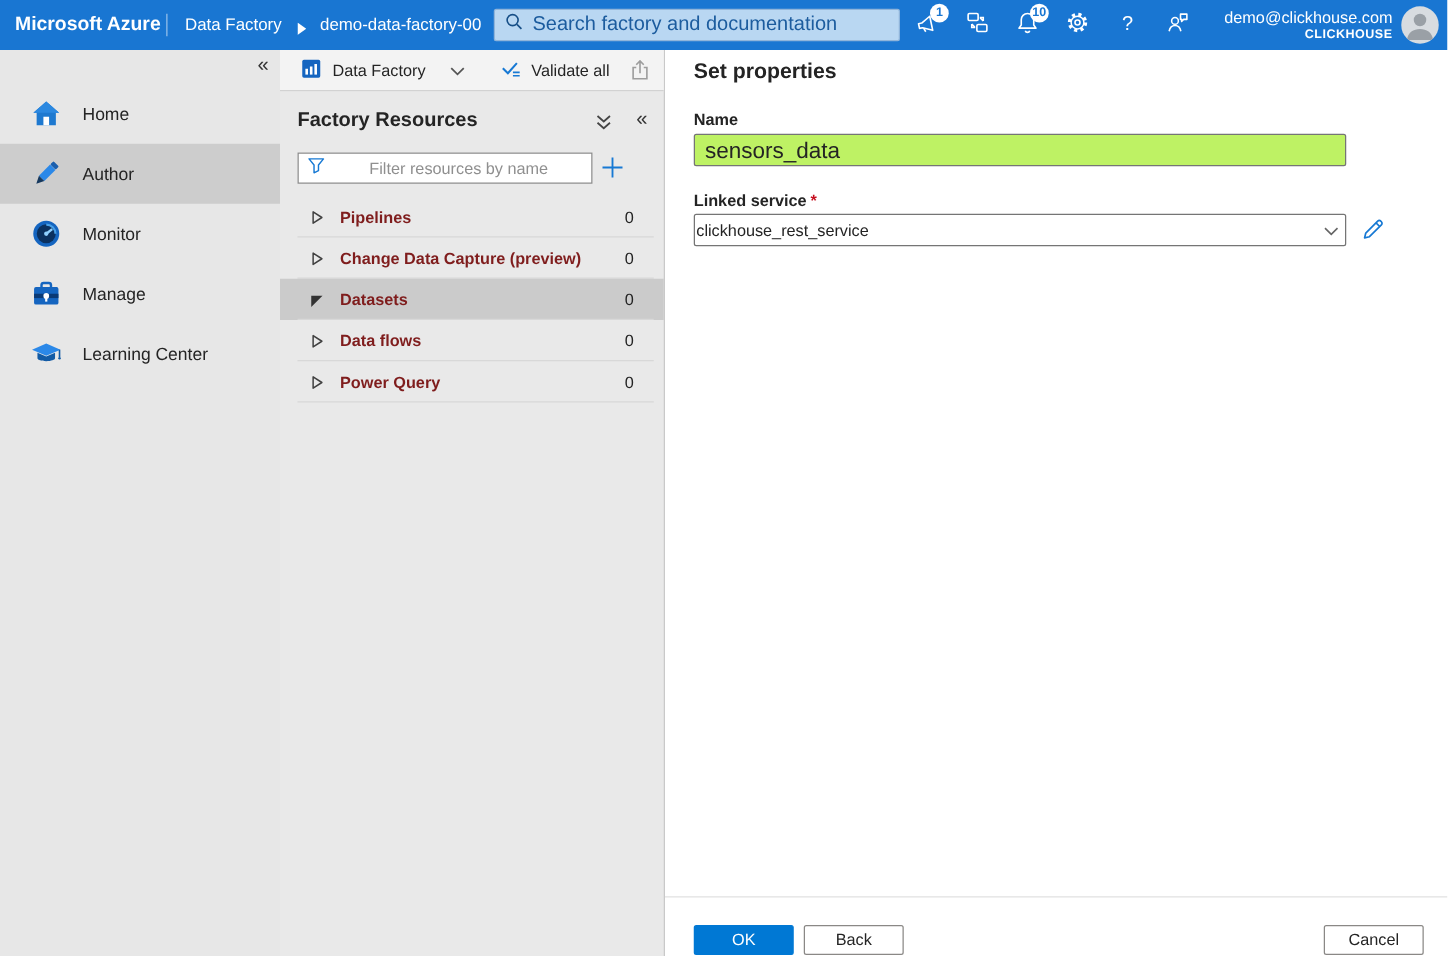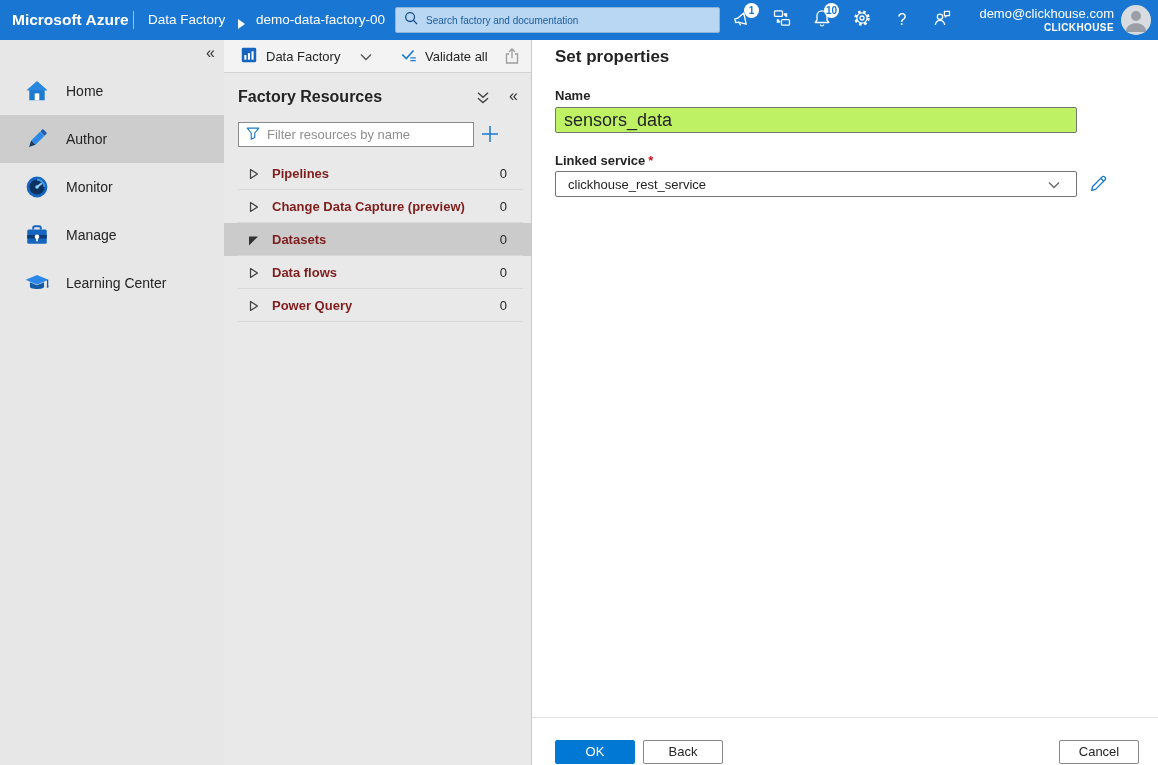--- a/index.html
+++ b/index.html
@@ -7,21 +7,21 @@
   body { font-family:"Liberation Sans", sans-serif; background:#fff; position:relative; color:#242424; }
 
   
   .hdr { position:absolute; left:0; top:0; width:1158px; height:40px; background:#1976d2; color:#fff; z-index:5; }
   .brand { position:absolute; left:12px; top:0; line-height:40px; font-size:15.5px; font-weight:700; }
   .hsep { position:absolute; left:133px; top:11px; width:1px; height:18px; background:rgba(255,255,255,.55); }
   .bc-section { position:absolute; left:148px; top:0; line-height:40px; font-size:13.5px; }
   .bc-caret { position:absolute; left:238px; top:15px; }
   .bc-name { position:absolute; left:256px; top:0; line-height:40px; font-size:13.5px; width:138px; overflow:hidden; white-space:nowrap; }
   .hsearch { position:absolute; left:395px; top:7px; width:325px; height:26px; background:#b9d7f2; border:1px solid #8fb4da; border-radius:2px; display:flex; align-items:center; padding:0 8px; gap:7px; }
-  .hsearch input { flex:1; background:transparent; border:none; outline:none; font-size:10px; color:#174f87; font-family:inherit; }
+  .hsearch input { flex:1; background:transparent; border:none; outline:none; font-size:16px; color:#174f87; font-family:inherit; }
   .hsearch input::placeholder { color:#1c5c9e; opacity:1; }
   .hicons { position:absolute; left:722px; top:0; height:40px; display:flex; align-items:center; }
   .hbtn { width:40px; height:40px; display:flex; align-items:center; justify-content:center; position:relative; cursor:pointer; }
   .hbadge { position:absolute; top:3px; right:3px; min-width:15px; height:15px; border-radius:8px; background:#fff; color:#1976d2; font-size:10px; font-weight:700; display:flex; align-items:center; justify-content:center; padding:0 2px; }
   .help-glyph { font-size:16px; color:#fff; font-weight:400; }
   .huser { position:absolute; right:44px; top:5px; text-align:right; }
   .huser-email { font-size:13px; line-height:17px; }
   .huser-tenant { font-size:10px; font-weight:700; letter-spacing:.4px; line-height:12px; }
   .avatar { position:absolute; right:7px; top:5px; width:30px; height:30px; border-radius:50%; background:#d8dce0; overflow:hidden; }
 
@@ -39,41 +39,41 @@
   .tb-group { position:absolute; top:0; height:32px; display:flex; align-items:center; gap:8px; font-size:13px; color:#242424; cursor:pointer; }
   .tb-factory { left:16px; }
   .tb-validate { left:176px; gap:7px; }
   .tb-share { position:absolute; left:278px; top:6px; cursor:pointer; }
   .tb-chev { margin-left:12px; }
   .res-head { position:absolute; top:48px; left:14px; font-size:16px; font-weight:700; color:#242424; }
   .res-headbtn { position:absolute; top:50px; cursor:pointer; }
   .res-expand-all { right:40px; }
   .res-collapse { right:13px; font-size:16px; color:#333; line-height:1; top:48px; }
   .res-filter { position:absolute; top:82px; left:14px; width:236px; height:25px; background:#fff; border:1px solid #8a8a8a; display:flex; align-items:center; padding:0 6px; gap:6px; }
-  .res-filter input { flex:1; border:none; outline:none; font-size:13px; color:#242424; font-family:inherit; min-width:0; }
+  .res-filter input { flex:1; border:none; outline:none; font-size:13px; color:#242424; font-family:inherit; min-width:0;text-align:center; }
   .res-filter input::placeholder { color:#8f8f8f; opacity:1; }
   .res-plus { position:absolute; top:84px; right:31px; cursor:pointer; }
   .res-tree { position:absolute; top:117px; left:0; right:0; }
   .trow { height:33px; display:flex; align-items:center; padding:0 24px 0 22px; position:relative; font-size:13px; cursor:pointer; }
   .trow::after { content:""; position:absolute; left:14px; right:8px; bottom:0; height:1px; background:#d8d8d8; }
   .trow.sel { background:#cbcbcb; }
   .tchev { width:14px; height:14px; flex:0 0 14px; }
   .tlabel { margin-left:12px; font-weight:700; color:#7f1d1d; flex:1; white-space:nowrap; }
   .tcount { color:#242424; }
 
   
   .main { position:absolute; left:532px; top:40px; right:0; bottom:0; background:#fff; }
   .m-title { position:absolute; left:23px; top:7px; font-size:17px; font-weight:700; color:#242424; }
   .f-label { position:absolute; left:23px; font-size:13px; font-weight:700; color:#242424; }
   .lbl-name { top:48px; }
   .lbl-linked { top:113px; }
   .req { color:#c50f1f; font-weight:700; margin-left:3px; }
   .m-input { position:absolute; left:23px; width:522px; height:26px; border:1px solid #757575; border-radius:2px; background:#bef264; font-size:18px; color:#242424; padding:0 8px; font-family:inherit; outline:none; }
   .in-name { top:67px; }
-  .dd { position:absolute; left:23px; top:131px; width:522px; height:26px; border:1px solid #757575; border-radius:2px; background:#fff; display:flex; align-items:center; padding:0 12px; font-size:13px; cursor:pointer; }
+  .dd { position:absolute; left:23px; top:131px; width:522px; height:26px; border:1px solid #757575; border-radius:2px; background:#fff; display:flex; align-items:center; padding:0 1px; font-size:13px; cursor:pointer; }
   .dd-text { flex:1; }
   .dd-chev { flex:0 0 12px; margin-right:4px; }
   .edit-pencil { position:absolute; left:556px; top:133px; cursor:pointer; }
   .m-footer { position:absolute; left:0; right:0; bottom:0; height:48px; border-top:1px solid #e1e1e1; display:flex; align-items:center; padding:0 19px 0 23px; background:#fff; }
   .btn { height:24px; min-width:80px; font-size:13px; border-radius:2px; display:flex; align-items:center; justify-content:center; cursor:pointer; font-family:inherit;margin-top:20px; }
   .btn-primary { background:#0078d4; color:#fff; border:1px solid #0078d4; }
   .btn-secondary { background:#fff; border:1px solid #8a8886; color:#242424; }
   .btn-back { margin-left:8px; }
   .btn-cancel { margin-left:auto; }
 </style>

